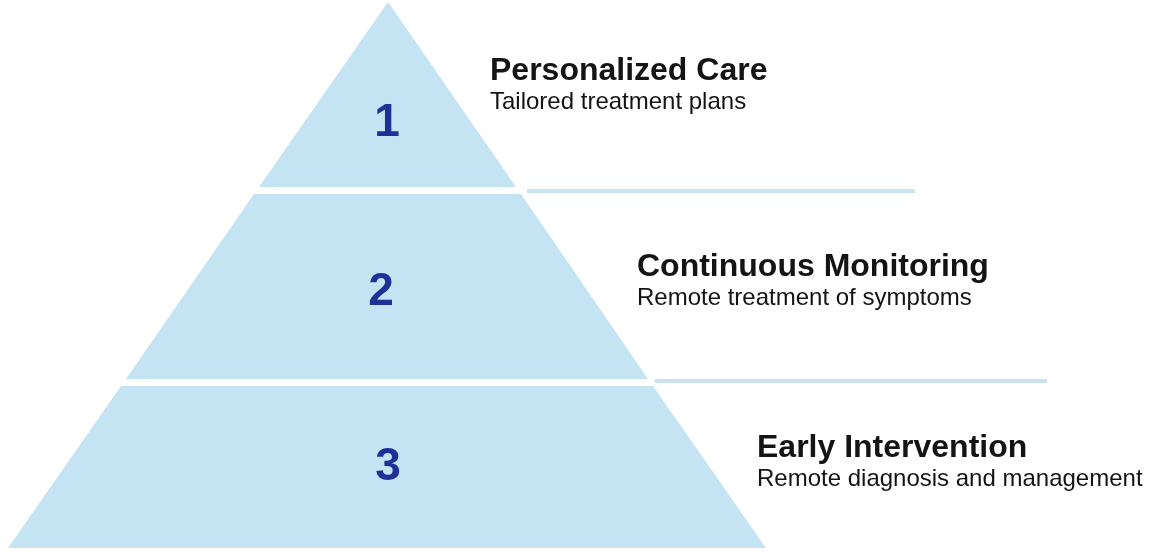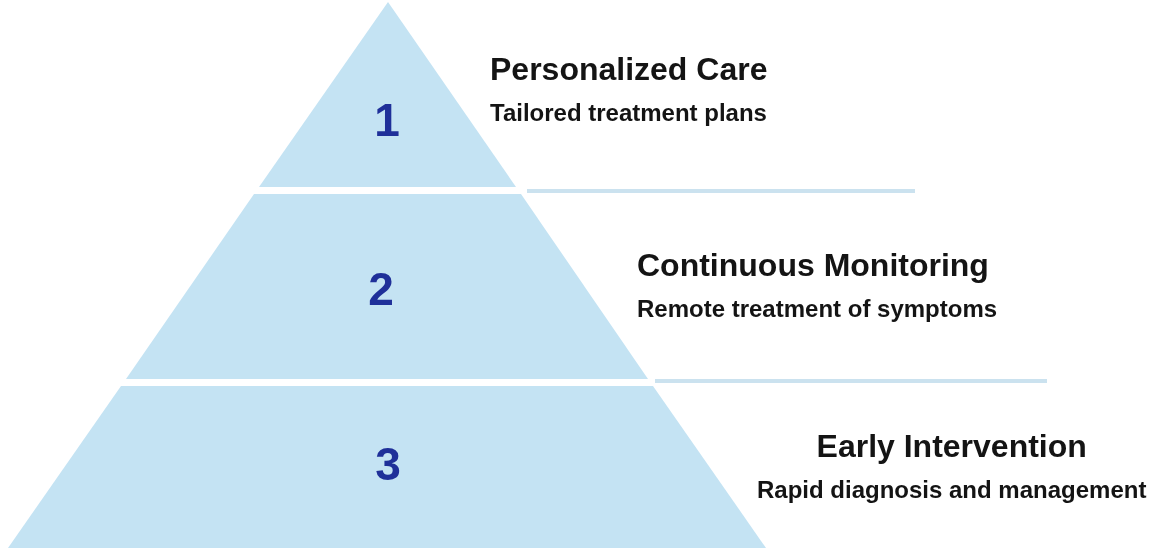--- a/index.html
+++ b/index.html
@@ -39,27 +39,26 @@
   }
   .label-title {
     font-size: 32px;
     line-height: 31px;
     font-weight: 700;
     white-space: nowrap;
   }
   .label-subtitle {
     font-size: 24px;
     line-height: 31px;
-    font-weight: 700;
+    font-weight: 400;
     white-space: nowrap;
-    margin-top: 12px;
   }
   .block-1 { left: 490px; top: 54px; }
   .block-2 { left: 637px; top: 250px; }
-  .block-3 { left: 757px; top: 431px; text-align: center; }
+  .block-3 { left: 757px; top: 431px; }
 </style>
 </head>
 <body>
 
 <div class="stage">
 
   <svg width="1153" height="558" viewBox="0 0 1153 558">
 
     <polygon points="388,2 516,187 259,187" fill="#C4E3F3"></polygon>
 
@@ -81,16 +80,16 @@
     <div class="label-subtitle">Tailored treatment plans</div>
   </div>
 
   <div class="label-block block-2">
     <div class="label-title">Continuous Monitoring</div>
     <div class="label-subtitle">Remote treatment of symptoms</div>
   </div>
 
   <div class="label-block block-3">
     <div class="label-title">Early Intervention</div>
-    <div class="label-subtitle">Rapid diagnosis and management</div>
+    <div class="label-subtitle">Remote diagnosis and management</div>
   </div>
 
 </div>
 
 </body></html>

